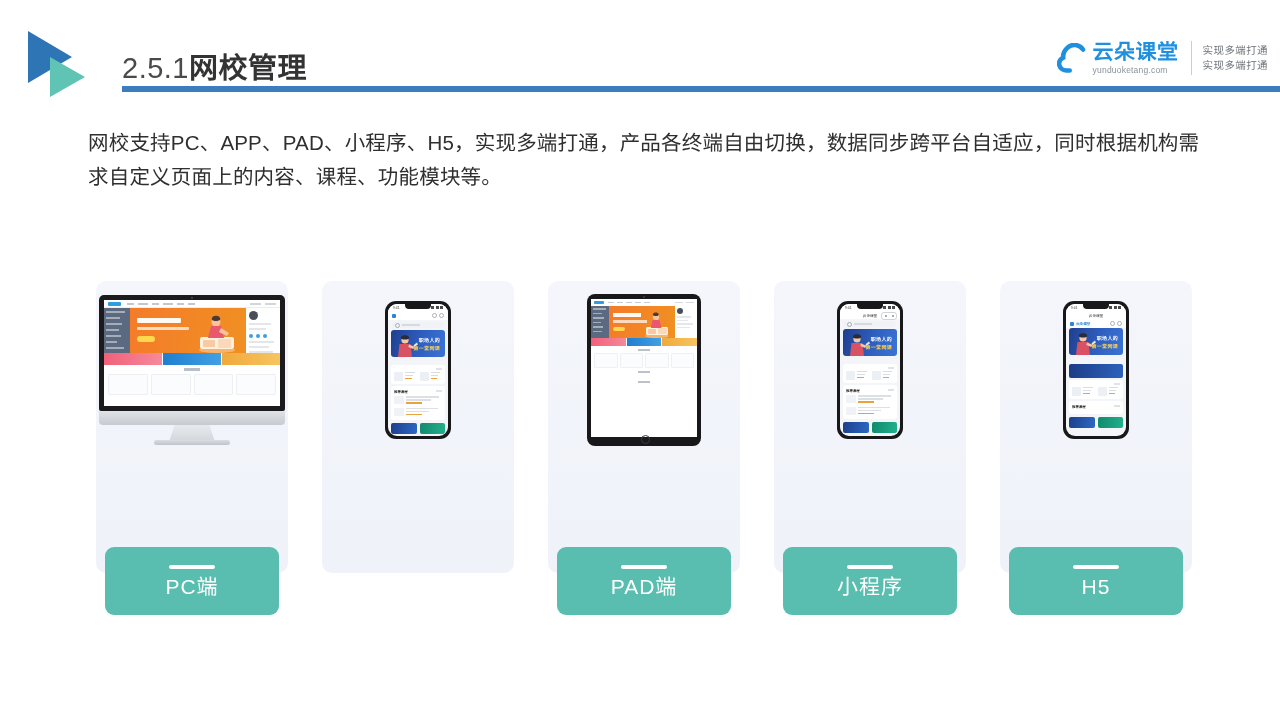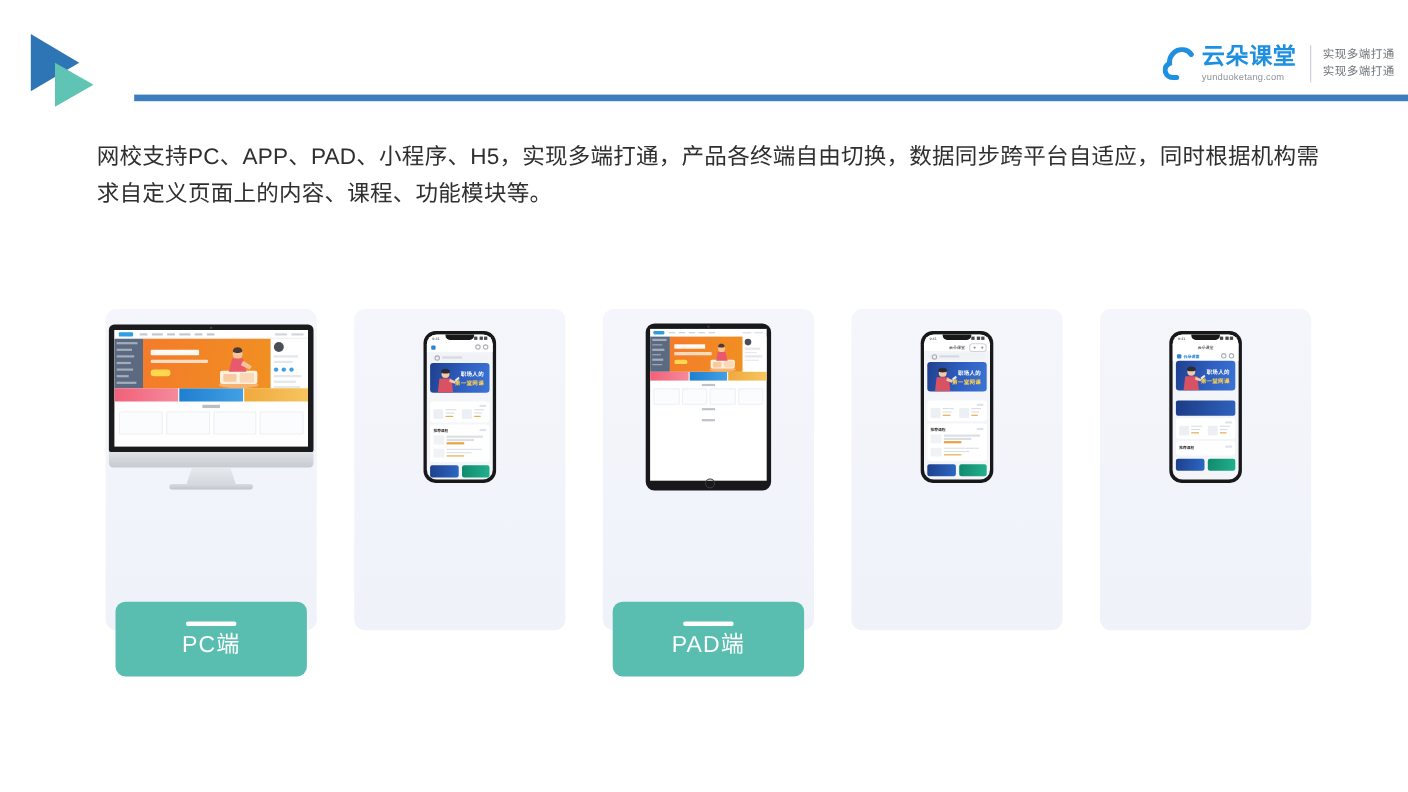--- a/index.html
+++ b/index.html
@@ -455,20 +455,23 @@
 </head>
 <body>
 
 <div class="header">
 
   <div class="logo-mark">
     <span class="tri-blue"></span>
     <span class="tri-teal"></span>
   </div>
 
+  <div class="page-title">
+    <span class="num">2.5.1</span><span class="zh">网校管理</span>
+  </div>
 
   <div class="title-rule"></div>
 
   <div class="brand">
     <div class="brand-cloud">
       <svg width="34" height="30" viewBox="0 0 34 30" aria-hidden="true">
         <path d="M26 6.5C22.5 1.5 15.5 0.5 11 4.2 6.6 7.9 6 12 6.2 14.6 3 16 1.5 19 2.4 22.3c.9 3.3 4 5.2 7.2 5.2h3.1" fill="none" stroke="#1F8FE0" stroke-width="4.6" stroke-linecap="round"></path>
       </svg>
     </div>
     <div class="brand-names">
@@ -860,20 +863,24 @@
                 </div>
             </div>
             <div class="banner-pair">
               <div class="bp-blue"></div>
                 <div class="bp-green"></div>
             </div>
           </div>
           <div class="phone-notch"></div>
         </div>
       </div>
+    </div>
+    <div class="pill">
+      <span class="pill-bar"></span>
+      <span class="pill-label">小程序</span>
     </div>
   </div>
 
   <div class="card">
     <div class="device-stage">
       <div class="phone">
         <div class="phone-body">
           <div class="phone-screen">
             <div class="st-bar">
               <span class="t">9:41</span>
@@ -944,15 +951,19 @@
             </div>
             <div class="banner-pair">
               <div class="bp-blue"></div>
                 <div class="bp-green"></div>
             </div>
           </div>
           <div class="phone-notch"></div>
         </div>
       </div>
     </div>
+    <div class="pill">
+      <span class="pill-bar"></span>
+      <span class="pill-label">H5</span>
+    </div>
   </div>
 
 </div>
 
 </body></html>

